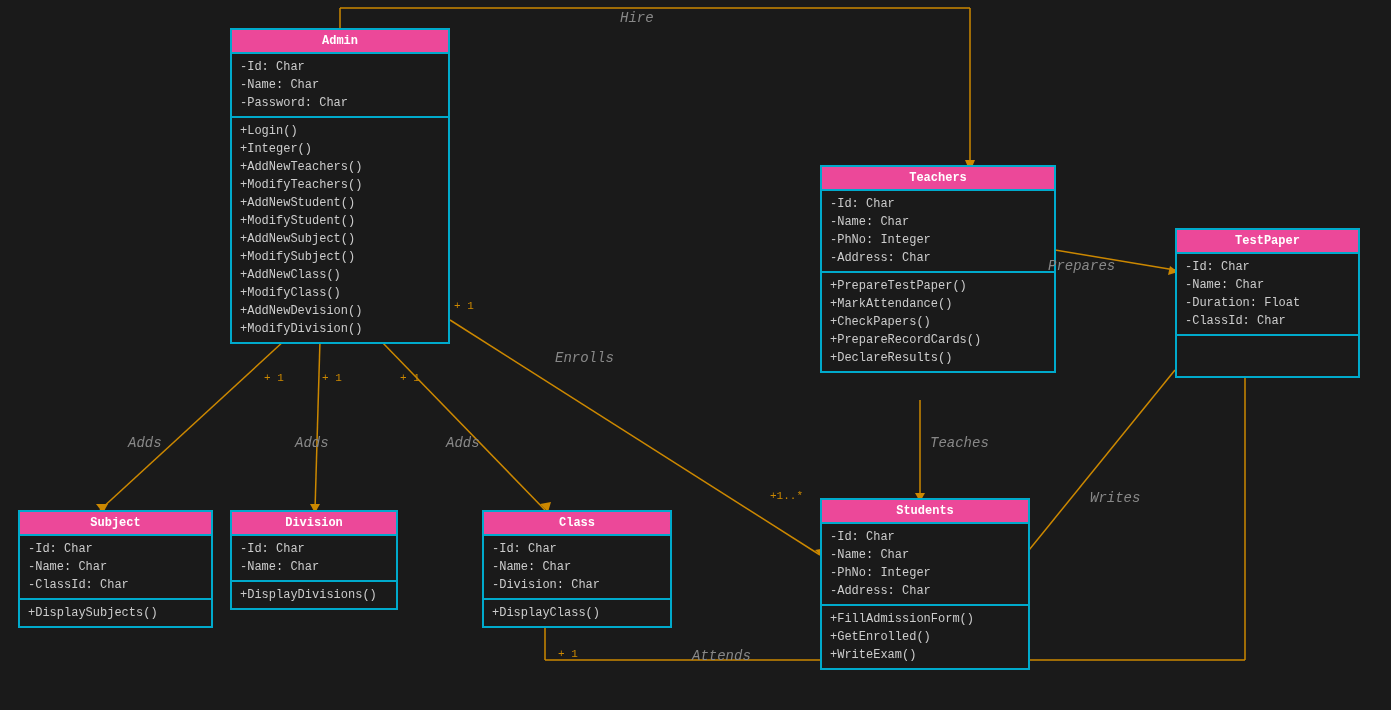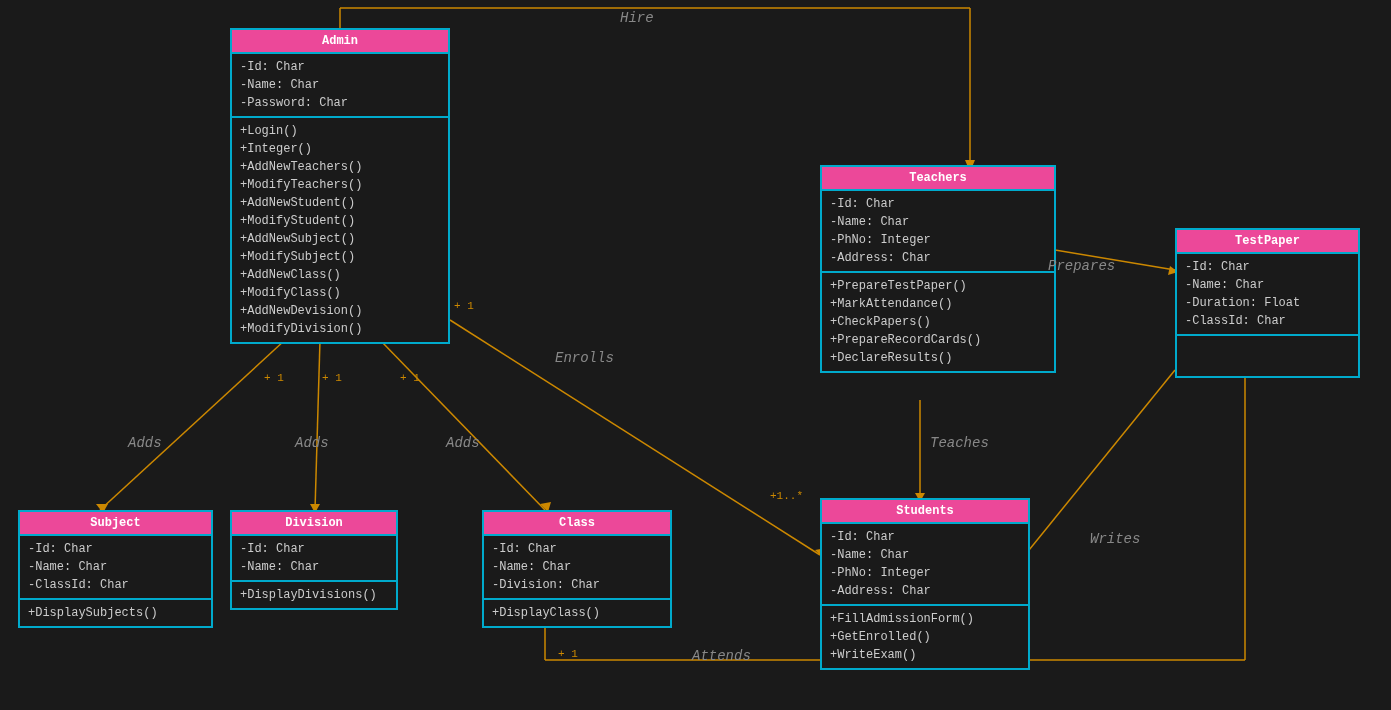--- a/index.html
+++ b/index.html
@@ -212,21 +212,21 @@
   </div>
 
   <div class="relation-label" style="left:620px;top:10px;">Hire</div>
   <div class="relation-label" style="left:1048px;top:238px;margin-top:20px;">Prepares</div>
   <div class="relation-label" style="left:555px;top:350px;">Enrolls</div>
   <div class="relation-label" style="left:128px;top:435px;">Adds</div>
   <div class="relation-label" style="left:295px;top:435px;">Adds</div>
   <div class="relation-label" style="left:446px;top:435px;">Adds</div>
   <div class="relation-label" style="left:930px;top:435px;">Teaches</div>
   <div class="relation-label" style="left:692px;top:648px;">Attends</div>
-  <div class="relation-label" style="left:1090px;top:531px;">Writes</div>
+  <div class="relation-label" style="left:1090px;top:490px;">Writes</div>
 
   <div class="multiplicity" style="left:454px;top:300px;">+ 1</div>
   <div class="multiplicity" style="left:264px;top:372px;">+ 1</div>
   <div class="multiplicity" style="left:322px;top:372px;">+ 1</div>
   <div class="multiplicity" style="left:400px;top:372px;">+ 1</div>
   <div class="multiplicity" style="left:770px;top:490px;">+1..*</div>
   <div class="multiplicity" style="left:558px;top:648px;">+ 1</div>
 
 </div>
 

